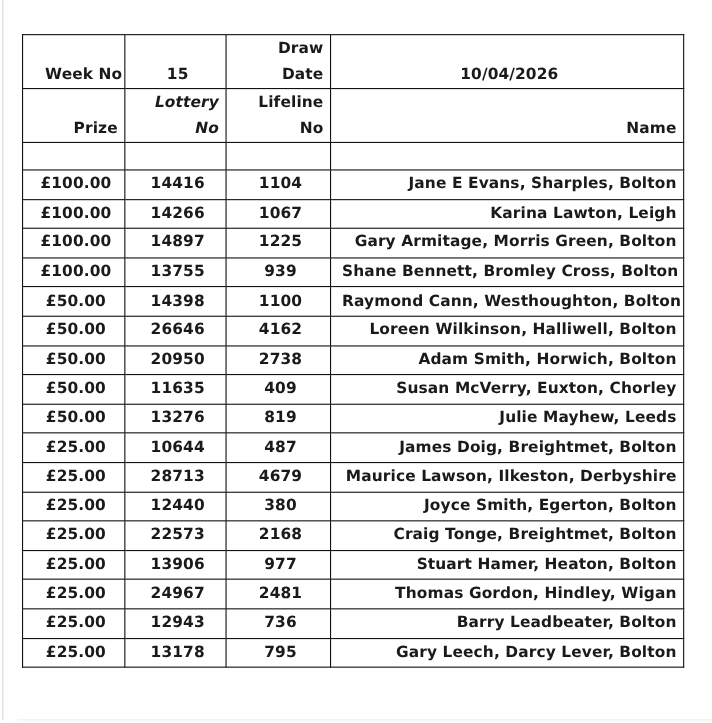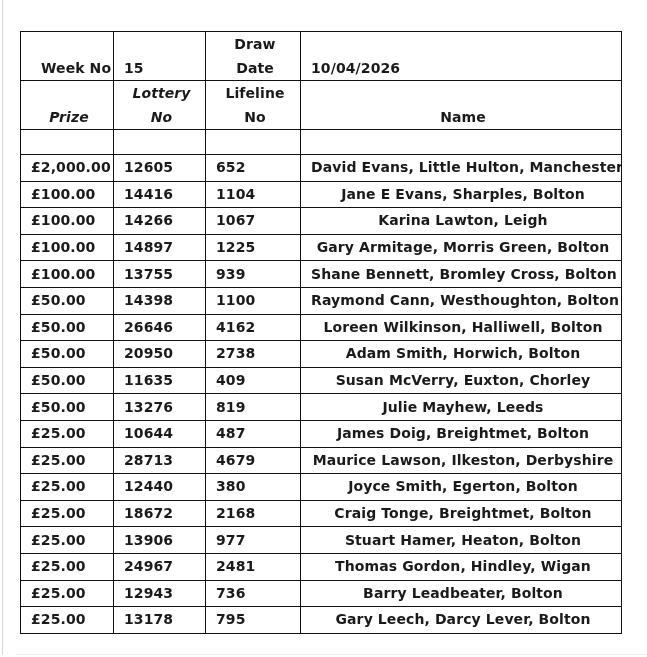--- a/index.html
+++ b/index.html
@@ -56,22 +56,22 @@
 
     tr.hdr td {
       height: 48px;
       vertical-align: bottom;
       padding-bottom: 0px;
       line-height: 24px;
     }
     tr.spacer td { height: 24px; }
     tr.row td { height: 25.6px; line-height: 25px; }
 
-    .right { text-align: left; }
-    .left { text-align: center; }
+    .right { text-align: center; }
+    .left { text-align: right; }
     td.num { padding-left: 4px; padding-right: 7px; }
     td.name-cell { padding-left: 10px; }
   </style>
 </head>
 <body>
 
 <div class="page-edge-left"></div>
 <div class="page-edge-bottom"></div>
 
 <table class="results">
@@ -82,38 +82,32 @@
     <col class="c-name">
   </colgroup>
   <tbody id="tbody">
     <tr class="hdr">
       <td class="left" style="padding-left:20px;">Week No</td>
       <td class="right num">15</td>
       <td class="left" style="padding-left:10px;"><span>Draw</span><br><span>Date</span></td>
       <td class="right num">10/04/2026</td>
     </tr>
     <tr class="hdr">
-      <td class="left" style="padding-left:10px;font-style:italic;">Prize</td>
+      <td class="left" style="padding-left:10px;">Prize</td>
       <td class="left" style="padding-left:10px;font-style:italic;"><span>Lottery</span><br><span>No</span></td>
       <td class="left" style="padding-left:10px;margin-top:42px;"><span>Lifeline</span><br><span>No</span></td>
       <td class="left" style="padding-left:10px;">Name</td>
     </tr>
     <tr class="spacer">
       <td></td>
       <td></td>
       <td></td>
       <td></td>
     </tr>
 
-  <tr class="row">
-    <td class="right num">£2,000.00</td>
-    <td class="right num">12605</td>
-    <td class="right num">652</td>
-    <td class="left name-cell">David Evans, Little Hulton, Manchester</td>
-  </tr>
 
   <tr class="row">
     <td class="right num">£100.00</td>
     <td class="right num">14416</td>
     <td class="right num">1104</td>
     <td class="left name-cell">Jane E Evans, Sharples, Bolton</td>
   </tr>
 
   <tr class="row">
     <td class="right num">£100.00</td>
@@ -187,21 +181,21 @@
 
   <tr class="row">
     <td class="right num">£25.00</td>
     <td class="right num">12440</td>
     <td class="right num">380</td>
     <td class="left name-cell">Joyce Smith, Egerton, Bolton</td>
   </tr>
 
   <tr class="row">
     <td class="right num">£25.00</td>
-    <td class="right num">18672</td>
+    <td class="right num">22573</td>
     <td class="right num">2168</td>
     <td class="left name-cell">Craig Tonge, Breightmet, Bolton</td>
   </tr>
 
   <tr class="row">
     <td class="right num">£25.00</td>
     <td class="right num">13906</td>
     <td class="right num">977</td>
     <td class="left name-cell">Stuart Hamer, Heaton, Bolton</td>
   </tr>

